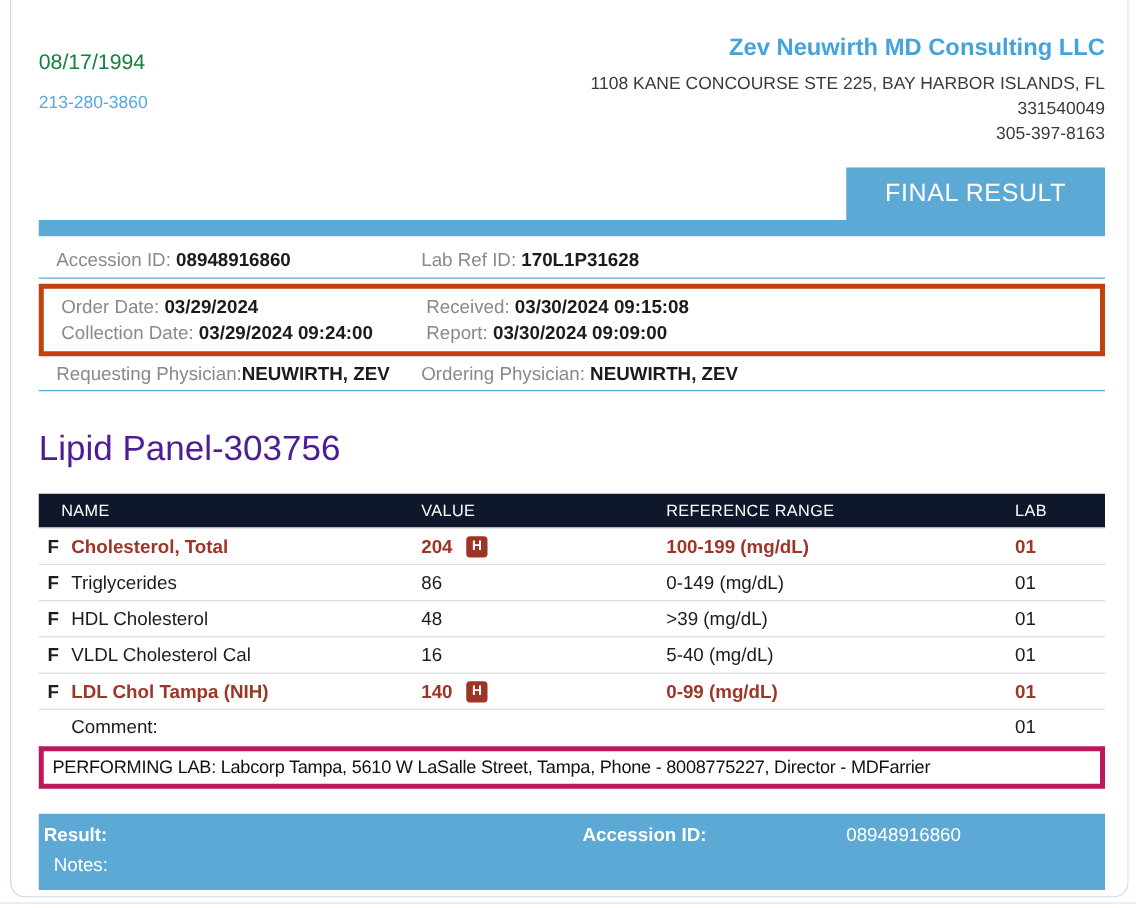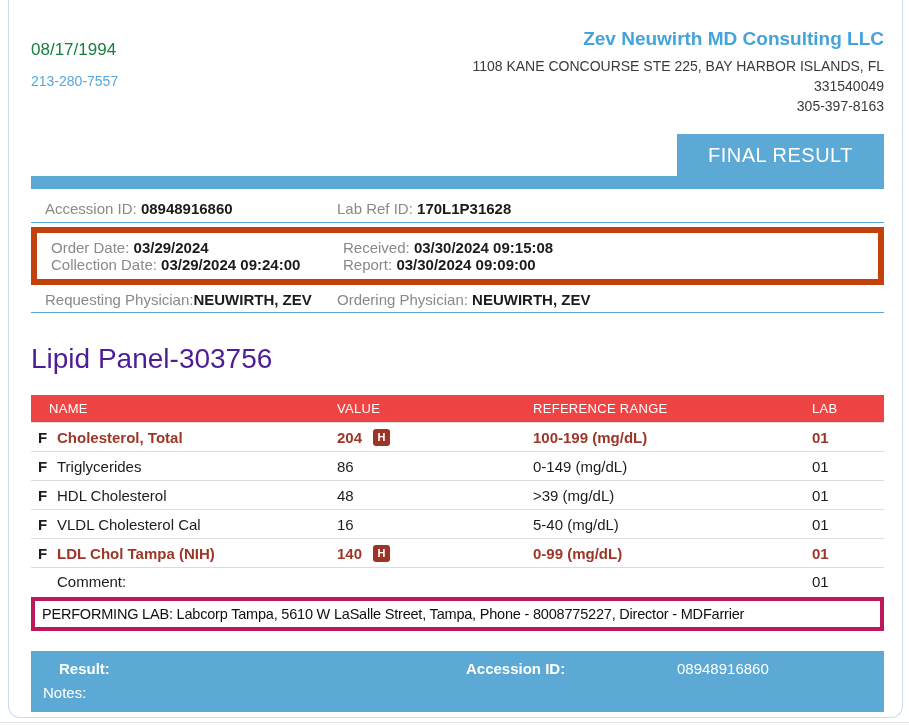--- a/index.html
+++ b/index.html
@@ -37,30 +37,30 @@
     letter-spacing: 0.5px;
   }
   .accent-stripe { width: 100%; height: 13px; background: #5ba9d4; }
 
   
   .info-row { display: grid; grid-template-columns: 292px 1fr; align-items: center; font-size: 15px; }
   .info-cell { padding-left: 14px; white-space: nowrap; }
   .lbl { color: #87898c; }
   .val { color: #1b1b1b; font-weight: bold; }
   .accession-row { margin-top: 6px; height: 28px; border-bottom: 1px solid #5ba9d4; }
-  .order-box { margin-top: 4px; height: 58px; border: 6px solid #c2410c; padding: 6px 0; display: flex; flex-direction: column; justify-content: space-between; }
+  .order-box { margin-top: 4px; height: 58px; border: 4px solid #c2410c; padding: 6px 0; display: flex; flex-direction: column; justify-content: space-between; }
   .physician-row { margin-top: 2px; height: 26px; border-bottom: 1px solid #5ba9d4; }
 
   
   .panel-title { margin-top: 30px; font-size: 28px; color: #4c1d95; font-weight: 400; }
 
   
   .results-table { margin-top: 20px; }
   .tbl-grid { display: grid; grid-template-columns: 26px 280px 196px 279px 1fr; align-items: center; }
-  .tbl-head { background: #ef4444; color: #ffffff; height: 27px; font-size: 13px; letter-spacing: 0.3px; }
+  .tbl-head { background: #0f172a; color: #ffffff; height: 27px; font-size: 13px; letter-spacing: 0.3px; }
   .th-name { grid-column: 1 / 3; padding-left: 18px; }
   .result-row { height: 29px; font-size: 15px; border-top: 1px solid #dcdcdc; }
   .result-row:first-of-type { border-top: 0; }
   .flag-cell { padding-left: 7px; font-weight: bold; color: #1c1c1c; }
   .abnormal .name-cell, .abnormal .value-cell, .abnormal .range-cell, .abnormal .lab-cell {
     color: #9d3627; font-weight: bold;
   }
   .value-cell { display: flex; align-items: center; }
   .hbadge {
     display: inline-flex; align-items: center; justify-content: center;
@@ -75,34 +75,34 @@
     font-size: 14.5px; color: #111111; letter-spacing: -0.2px;
   }
 
   
   .footer-banner {
     margin-top: 20px; height: 61px; background: #5ba9d4; color: #ffffff;
     display: flex; flex-direction: column; justify-content: space-between;
     padding: 9px 0 11px 0; font-size: 15px;
   }
   .fb-row { position: relative; height: 17px; }
-  .fb-result { position: absolute; left: 28px; font-weight: bold; }
+  .fb-result { position: absolute; left: 4px; font-weight: bold; }
   .fb-acc-label { position: absolute; left: 435px; font-weight: bold; }
   .fb-acc-value { position: absolute; left: 646px; font-weight: normal; }
   .fb-notes { position: absolute; left: 12px; font-weight: normal; }
 </style>
 </head>
 <body>
 
 <div class="page-card">
 
   <div class="page-header">
     <div>
       <div class="patient-dob">08/17/1994</div>
-      <a class="patient-phone" href="#">213-280-7557</a>
+      <a class="patient-phone" href="#">213-280-3860</a>
     </div>
     <div class="clinic">
       <div class="clinic-name">Zev Neuwirth MD Consulting LLC</div>
       <div class="clinic-addr">1108 KANE CONCOURSE STE 225, BAY HARBOR ISLANDS, FL</div>
       <div class="clinic-addr">331540049</div>
       <div class="clinic-addr">305-397-8163</div>
     </div>
   </div>
 
   <div class="final-box">FINAL RESULT</div>

